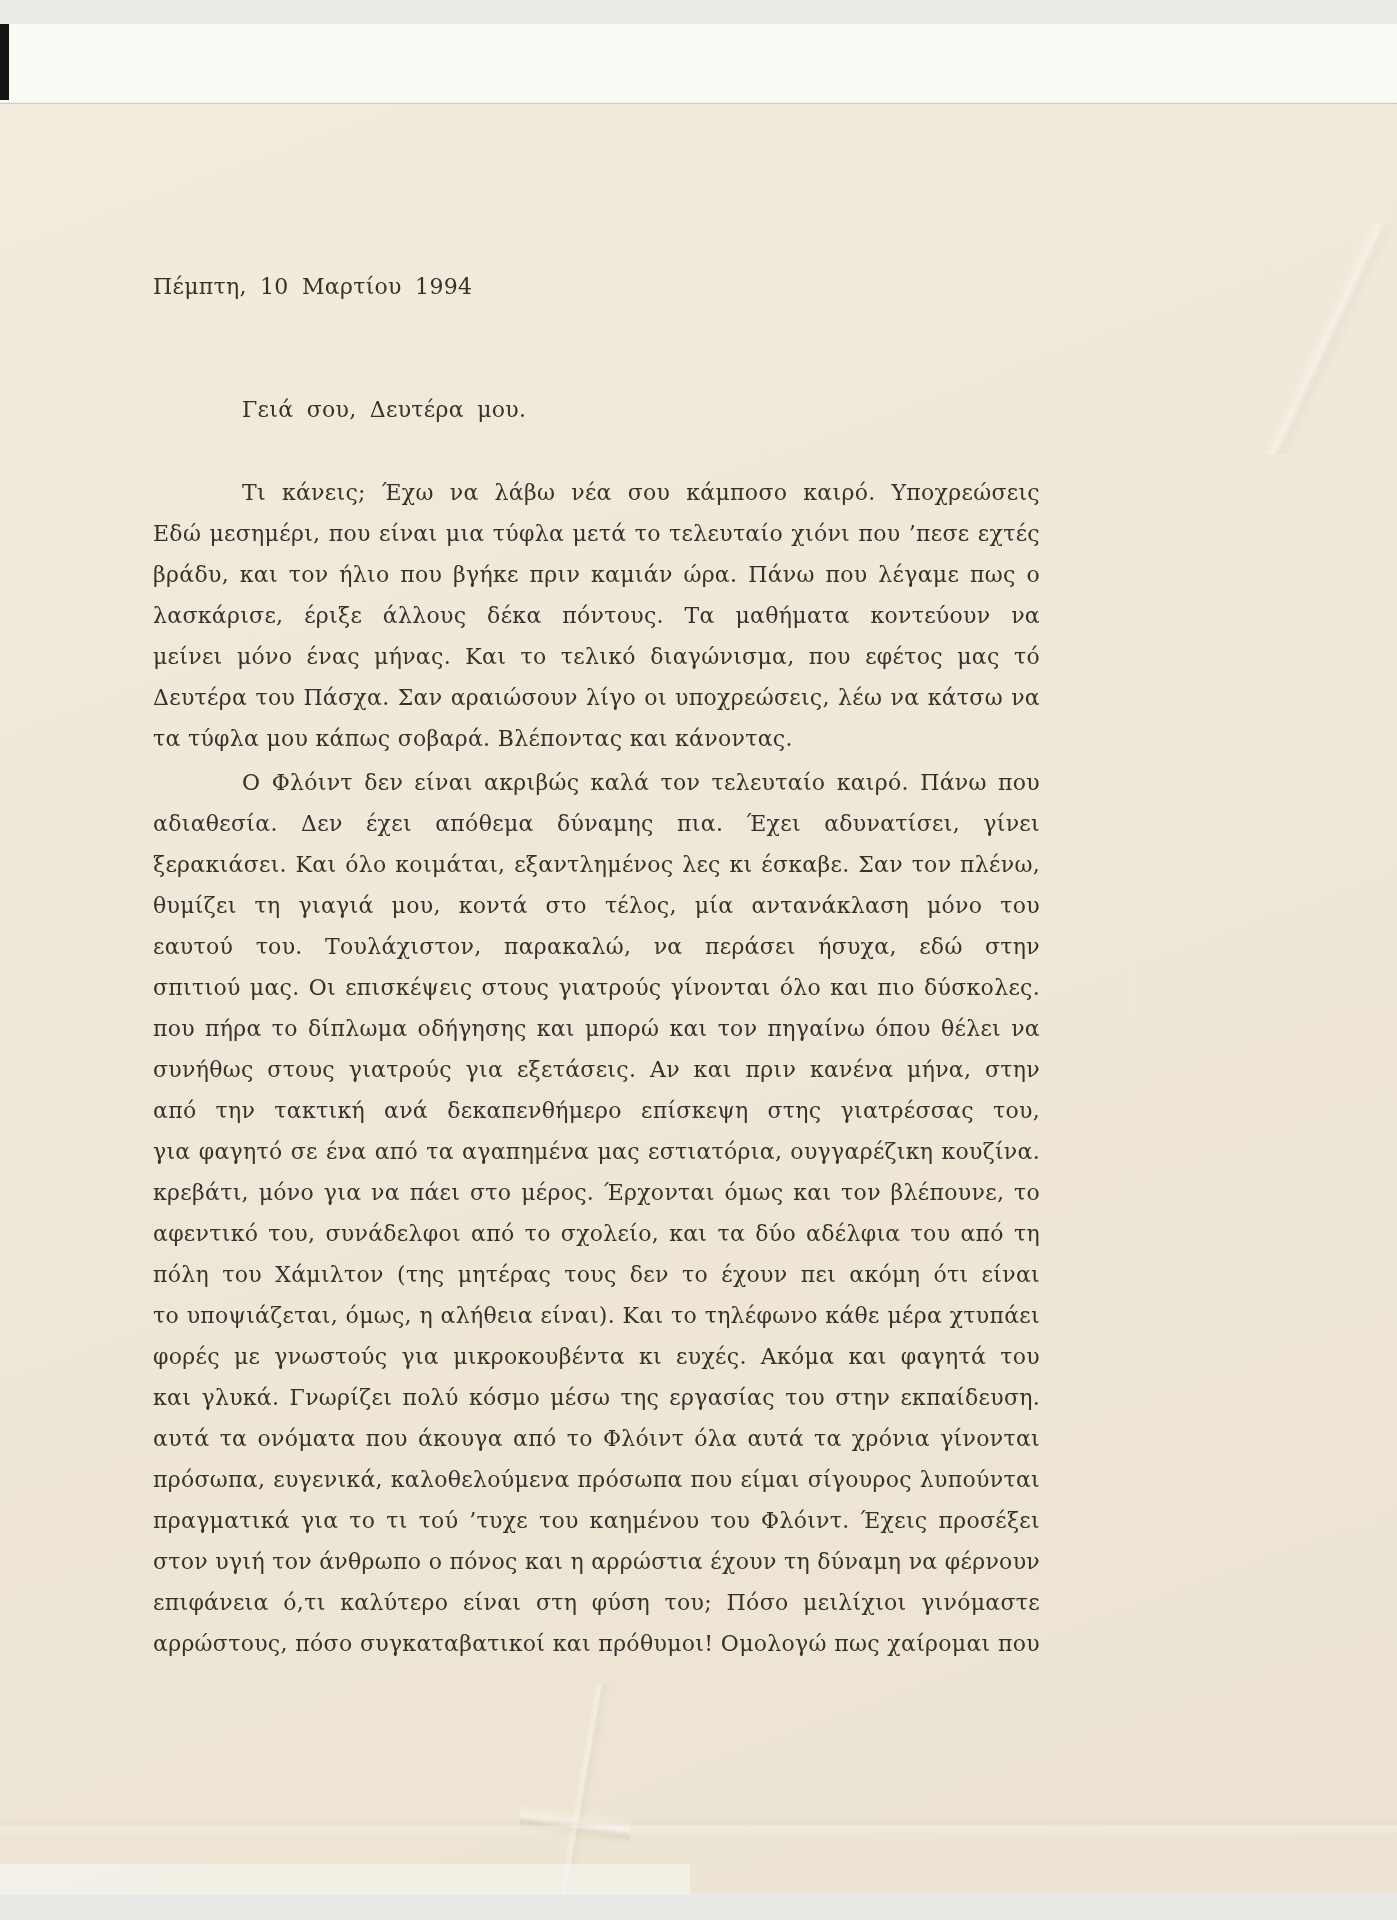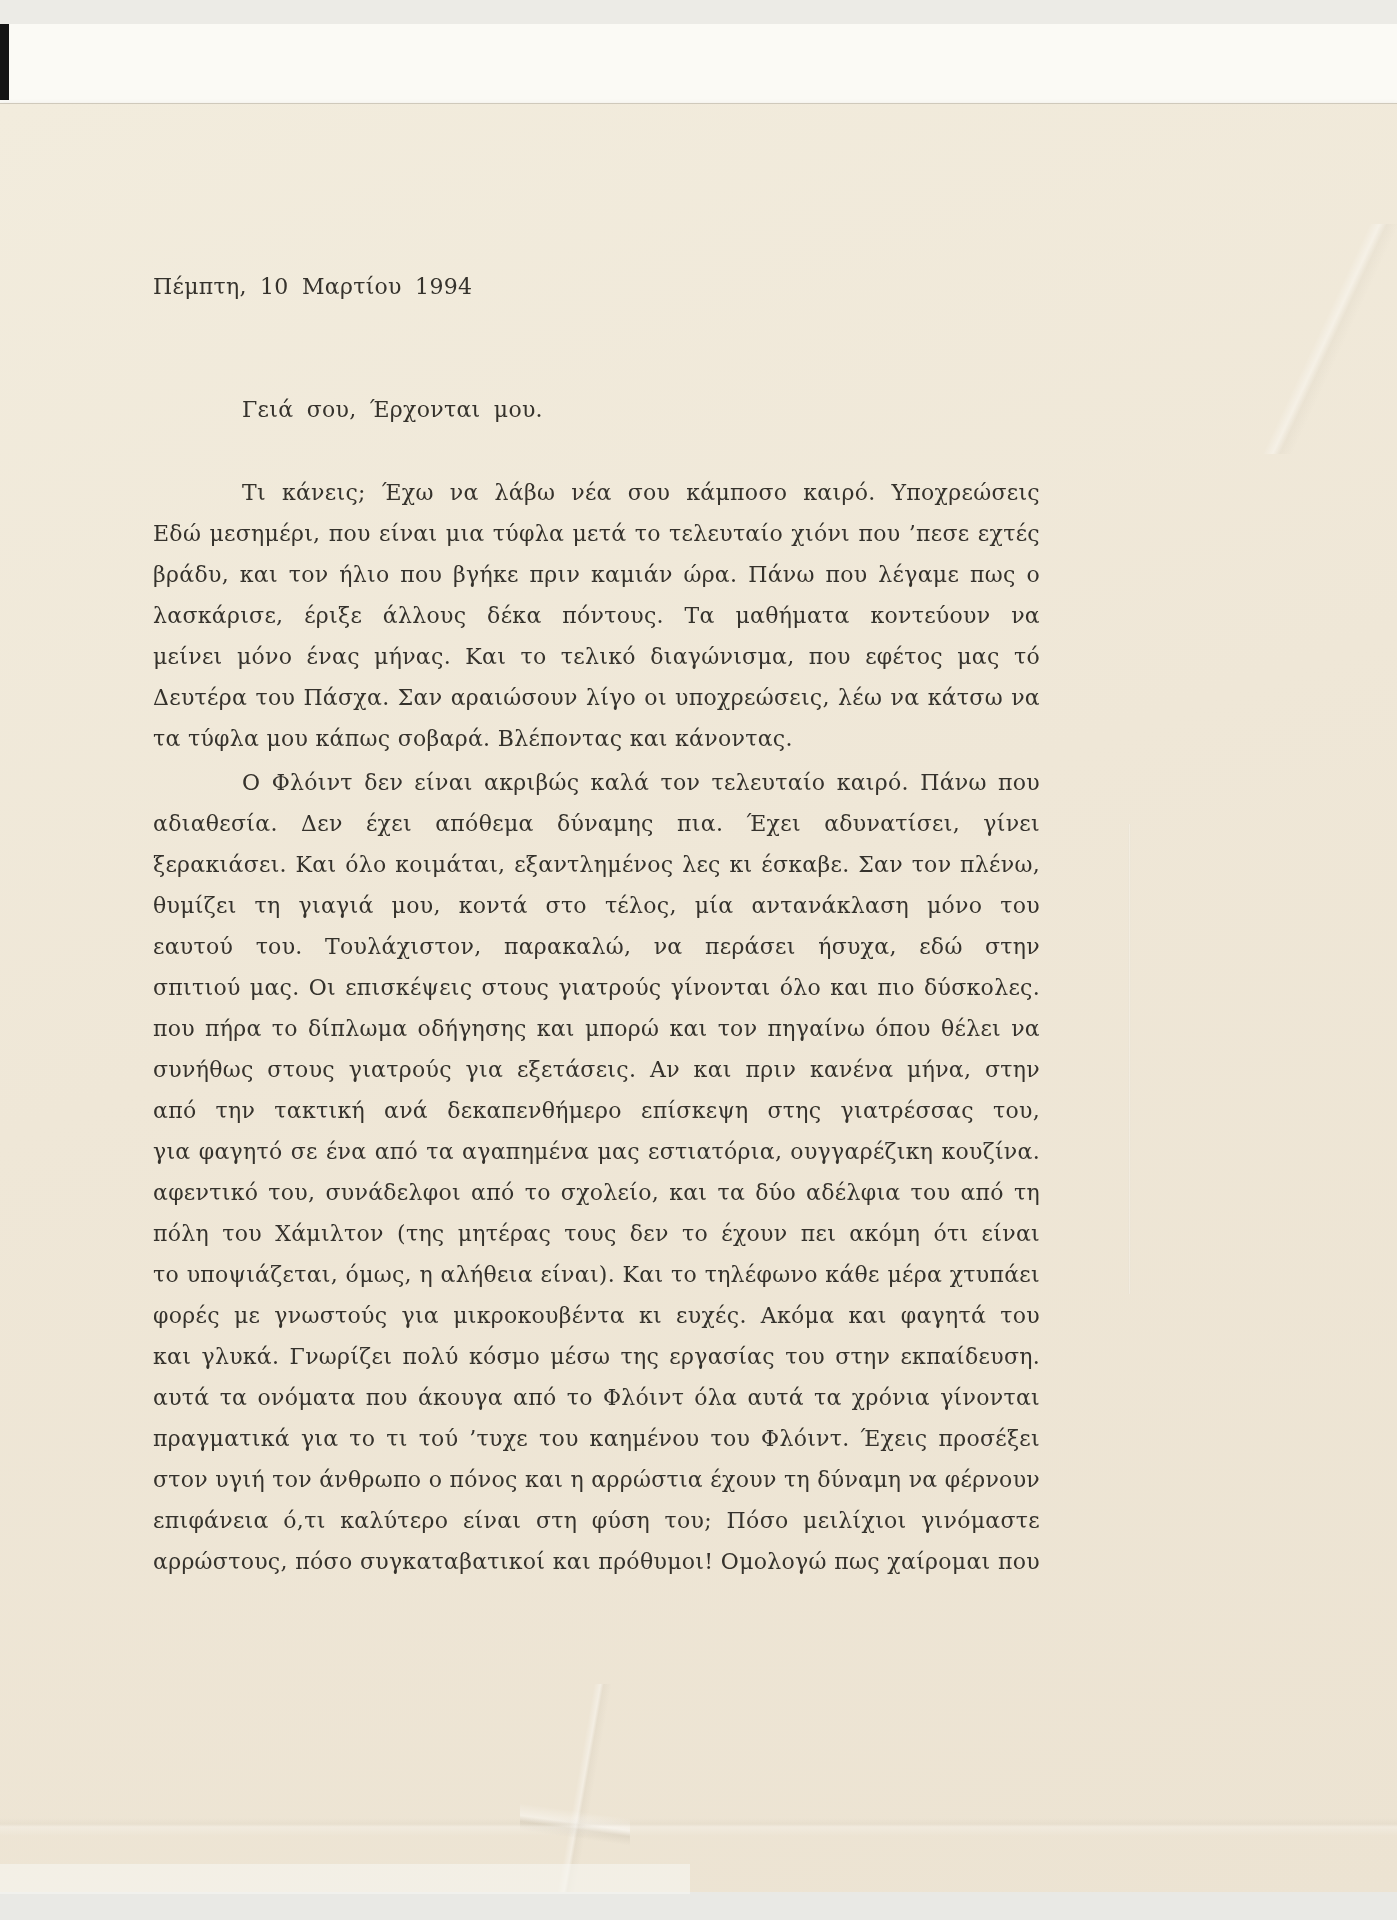--- a/index.html
+++ b/index.html
@@ -96,47 +96,49 @@
   <div class="scan-edge"></div>
 
   <div class="paper">
     <div class="crease crease-right"></div>
     <div class="crease crease-topright"></div>
     <div class="crease crease-bottom"></div>
     <div class="crease crease-bottom-wide"></div>
 
     <div class="content">
       <div class="date-line">Πέμπτη, 10 Μαρτίου 1994</div>
-      <div class="greeting-line">Γειά σου, Έρχονται μου.</div>
+      <div class="greeting-line">Γειά σου, Δευτέρα μου.</div>
       <div class="paragraph paragraph-1">
           <div class="line first">Τι κάνεις; Έχω να λάβω νέα σου κάμποσο καιρό. Υποχρεώσεις φαντάζομαι.</div>
           <div class="line">Εδώ μεσημέρι, που είναι μια τύφλα μετά το τελευταίο χιόνι που ’πεσε εχτές το</div>
           <div class="line">βράδυ, και τον ήλιο που βγήκε πριν καμιάν ώρα. Πάνω που λέγαμε πως ο χειμώνας</div>
           <div class="line">λασκάρισε, έριξε άλλους δέκα πόντους. Τα μαθήματα κοντεύουν να τελειώσουν. Έχει</div>
           <div class="line">μείνει μόνο ένας μήνας. Και το τελικό διαγώνισμα, που εφέτος μας τό ’βαλαν τη</div>
           <div class="line">Δευτέρα του Πάσχα. Σαν αραιώσουν λίγο οι υποχρεώσεις, λέω να κάτσω να δουλέψω</div>
           <div class="line lastline">τα τύφλα μου κάπως σοβαρά. Βλέποντας και κάνοντας.</div>
         </div>
       <div class="paragraph paragraph-2">
           <div class="line first">Ο Φλόιντ δεν είναι ακριβώς καλά τον τελευταίο καιρό. Πάνω που είχε πάρει</div>
           <div class="line">αδιαθεσία. Δεν έχει απόθεμα δύναμης πια. Έχει αδυνατίσει, γίνει δύσκαμπτος,</div>
           <div class="line">ξερακιάσει. Και όλο κοιμάται, εξαντλημένος λες κι έσκαβε. Σαν τον πλένω, μου</div>
           <div class="line">θυμίζει τη γιαγιά μου, κοντά στο τέλος, μία αντανάκλαση μόνο του παρελθόντος</div>
           <div class="line">εαυτού του. Τουλάχιστον, παρακαλώ, να περάσει ήσυχα, εδώ στην ανάπαυση του</div>
           <div class="line">σπιτιού μας. Οι επισκέψεις στους γιατρούς γίνονται όλο και πιο δύσκολες. Ευτυχώς</div>
           <div class="line">που πήρα το δίπλωμα οδήγησης και μπορώ και τον πηγαίνω όπου θέλει να πάει,</div>
           <div class="line">συνήθως στους γιατρούς για εξετάσεις. Αν και πριν κανένα μήνα, στην επιστροφή</div>
           <div class="line">από την τακτική ανά δεκαπενθήμερο επίσκεψη στης γιατρέσσας του, σταματήσαμε</div>
           <div class="line">για φαγητό σε ένα από τα αγαπημένα μας εστιατόρια, ουγγαρέζικη κουζίνα. Είχαμε</div>
+          <div class="line">κρεβάτι, μόνο για να πάει στο μέρος. Έρχονται όμως και τον βλέπουνε, το</div>
           <div class="line">αφεντικό του, συνάδελφοι από το σχολείο, και τα δύο αδέλφια του από τη γειτονική</div>
           <div class="line">πόλη του Χάμιλτον (της μητέρας τους δεν το έχουν πει ακόμη ότι είναι άρρωστος·</div>
           <div class="line">το υποψιάζεται, όμως, η αλήθεια είναι). Και το τηλέφωνο κάθε μέρα χτυπάει πολλές</div>
           <div class="line">φορές με γνωστούς για μικροκουβέντα κι ευχές. Ακόμα και φαγητά του στέλνουνε</div>
           <div class="line">και γλυκά. Γνωρίζει πολύ κόσμο μέσω της εργασίας του στην εκπαίδευση. Όλα</div>
           <div class="line">αυτά τα ονόματα που άκουγα από το Φλόιντ όλα αυτά τα χρόνια γίνονται τώρα</div>
+          <div class="line">πρόσωπα, ευγενικά, καλοθελούμενα πρόσωπα που είμαι σίγουρος λυπούνται</div>
           <div class="line">πραγματικά για το τι τού ’τυχε του καημένου του Φλόιντ. Έχεις προσέξει πώς</div>
           <div class="line">στον υγιή τον άνθρωπο ο πόνος και η αρρώστια έχουν τη δύναμη να φέρνουν στην</div>
           <div class="line">επιφάνεια ό,τι καλύτερο είναι στη φύση του; Πόσο μειλίχιοι γινόμαστε κοντά σε</div>
           <div class="line">αρρώστους, πόσο συγκαταβατικοί και πρόθυμοι! Ομολογώ πως χαίρομαι που έρχονται</div>
         </div>
     </div>
   </div>
 
   <div class="scan-bottom"></div>
   <div class="scan-bottom-sliver"></div>

